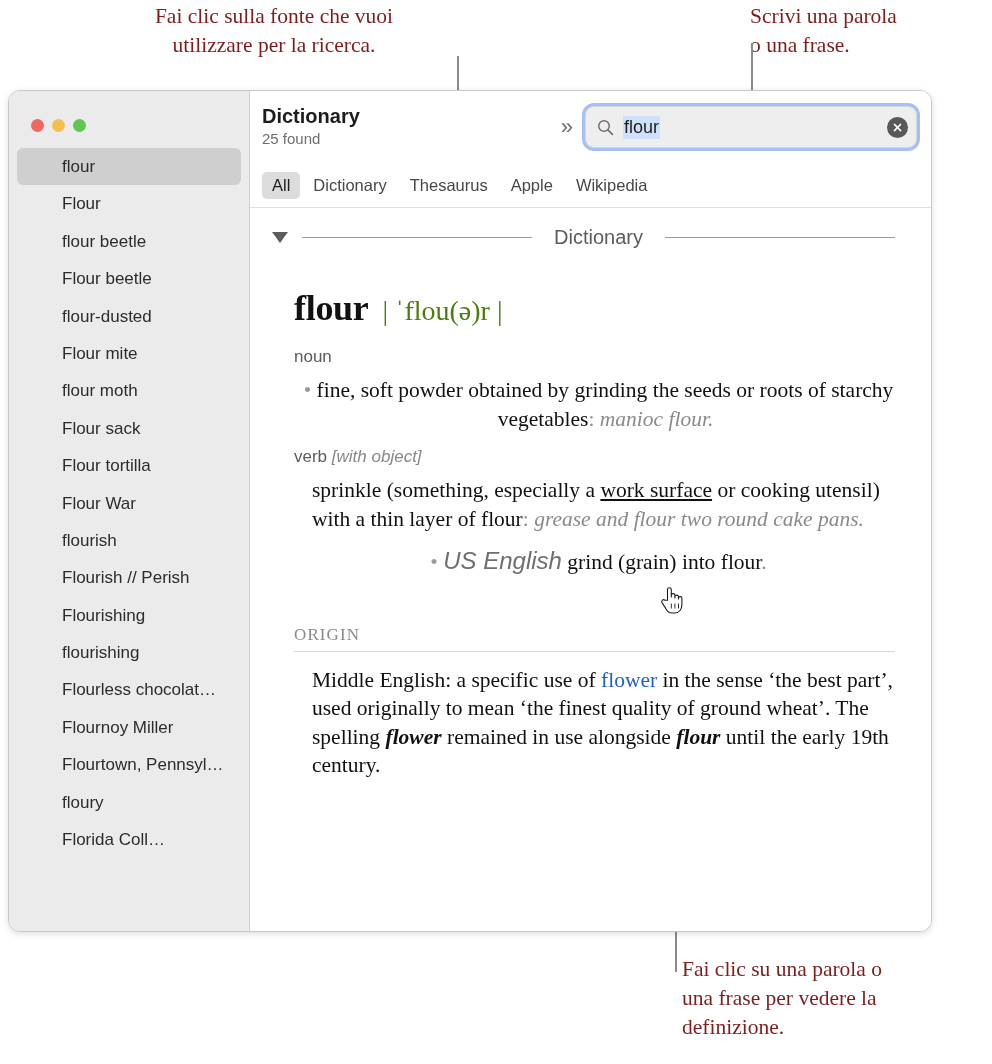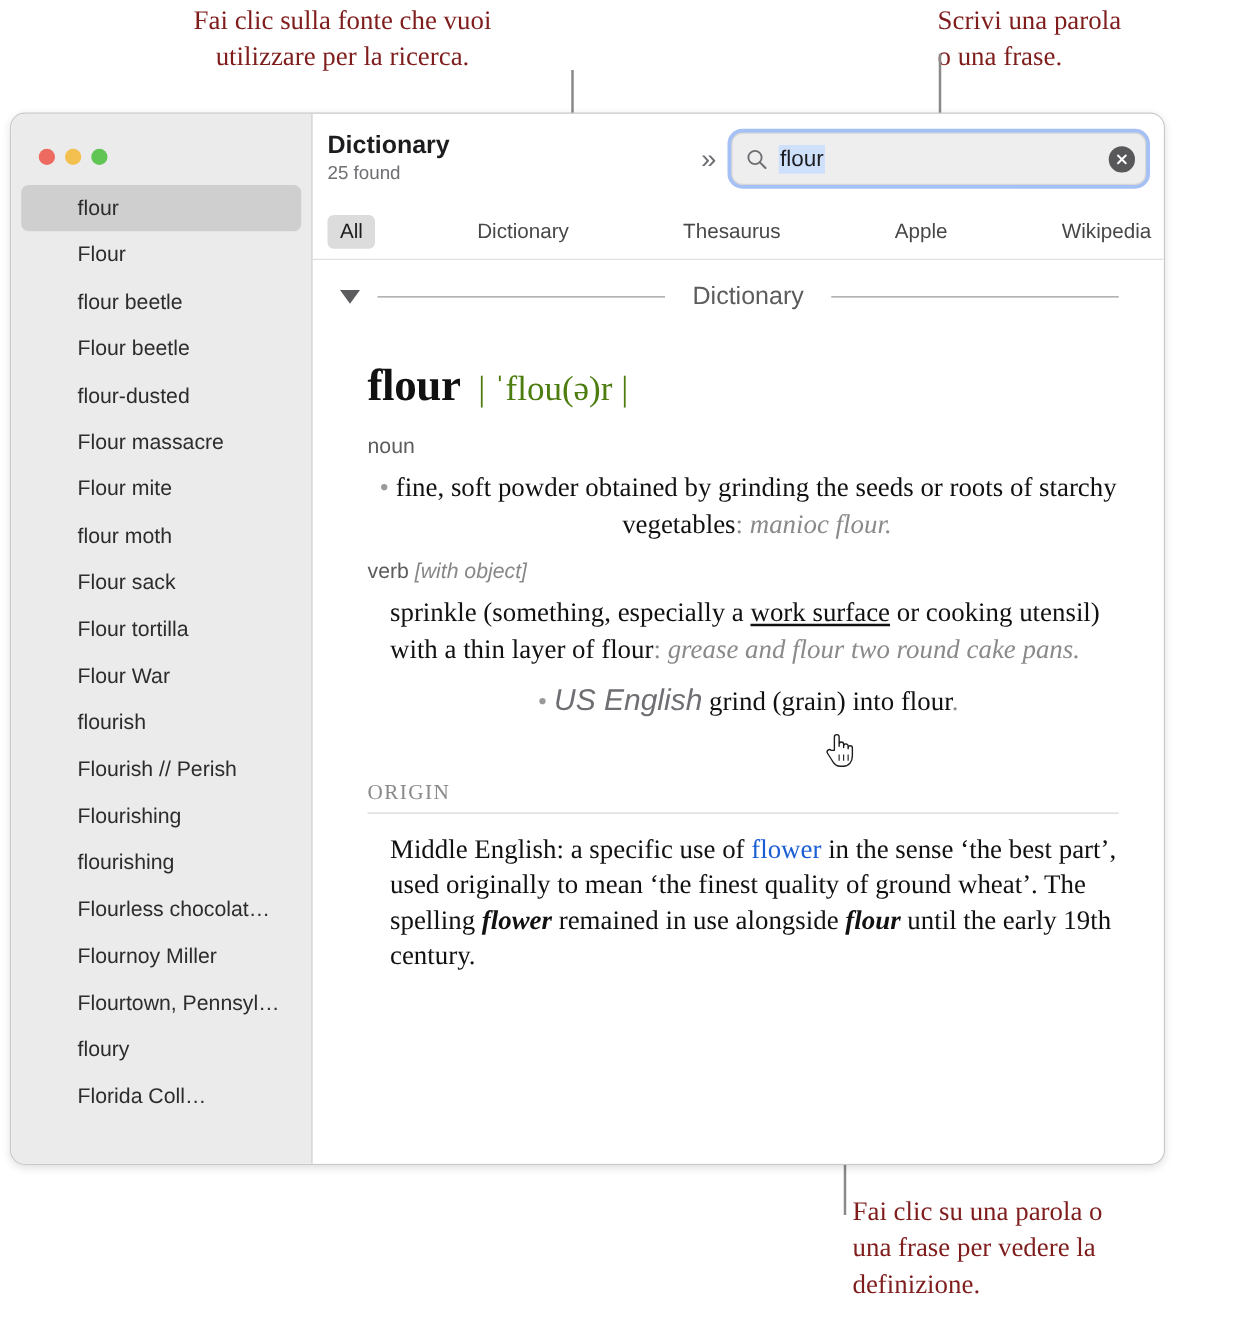--- a/index.html
+++ b/index.html
@@ -189,22 +189,21 @@
   }
 
   
   #tabbar {
     height: 44px;
     flex: 0 0 44px;
     display: flex;
     align-items: center;
     padding-left: 12px;
     border-bottom: 1px solid #e0e0e0;
-    gap: 19px;
-    justify-content: space-between;
+    gap: 3px;
   }
   .tab {
     font-size: 16.5px;
     color: #48484a;
     padding: 4px 10px;
     border-radius: 5px;
     white-space: nowrap;
   }
   .tab.active {
     background: #dcdcdc;
@@ -370,21 +369,20 @@
       <div class="tl tl-min"></div>
       <div class="tl tl-max"></div>
     </div>
 
     <div id="sidebar-list">
       <div class="sb-item selected"><span>flour</span></div>
       <div class="sb-item"><span>Flour</span></div>
       <div class="sb-item"><span>flour beetle</span></div>
       <div class="sb-item"><span>Flour beetle</span></div>
       <div class="sb-item"><span>flour-dusted</span></div>
-      <div class="sb-item"><span>Flour massacre</span></div>
       <div class="sb-item"><span>Flour mite</span></div>
       <div class="sb-item"><span>flour moth</span></div>
       <div class="sb-item"><span>Flour sack</span></div>
       <div class="sb-item"><span>Flour tortilla</span></div>
       <div class="sb-item"><span>Flour War</span></div>
       <div class="sb-item"><span>flourish</span></div>
       <div class="sb-item"><span>Flourish // Perish</span></div>
       <div class="sb-item"><span>Flourishing</span></div>
       <div class="sb-item"><span>flourishing</span></div>
       <div class="sb-item"><span>Flourless chocolat…</span></div>

